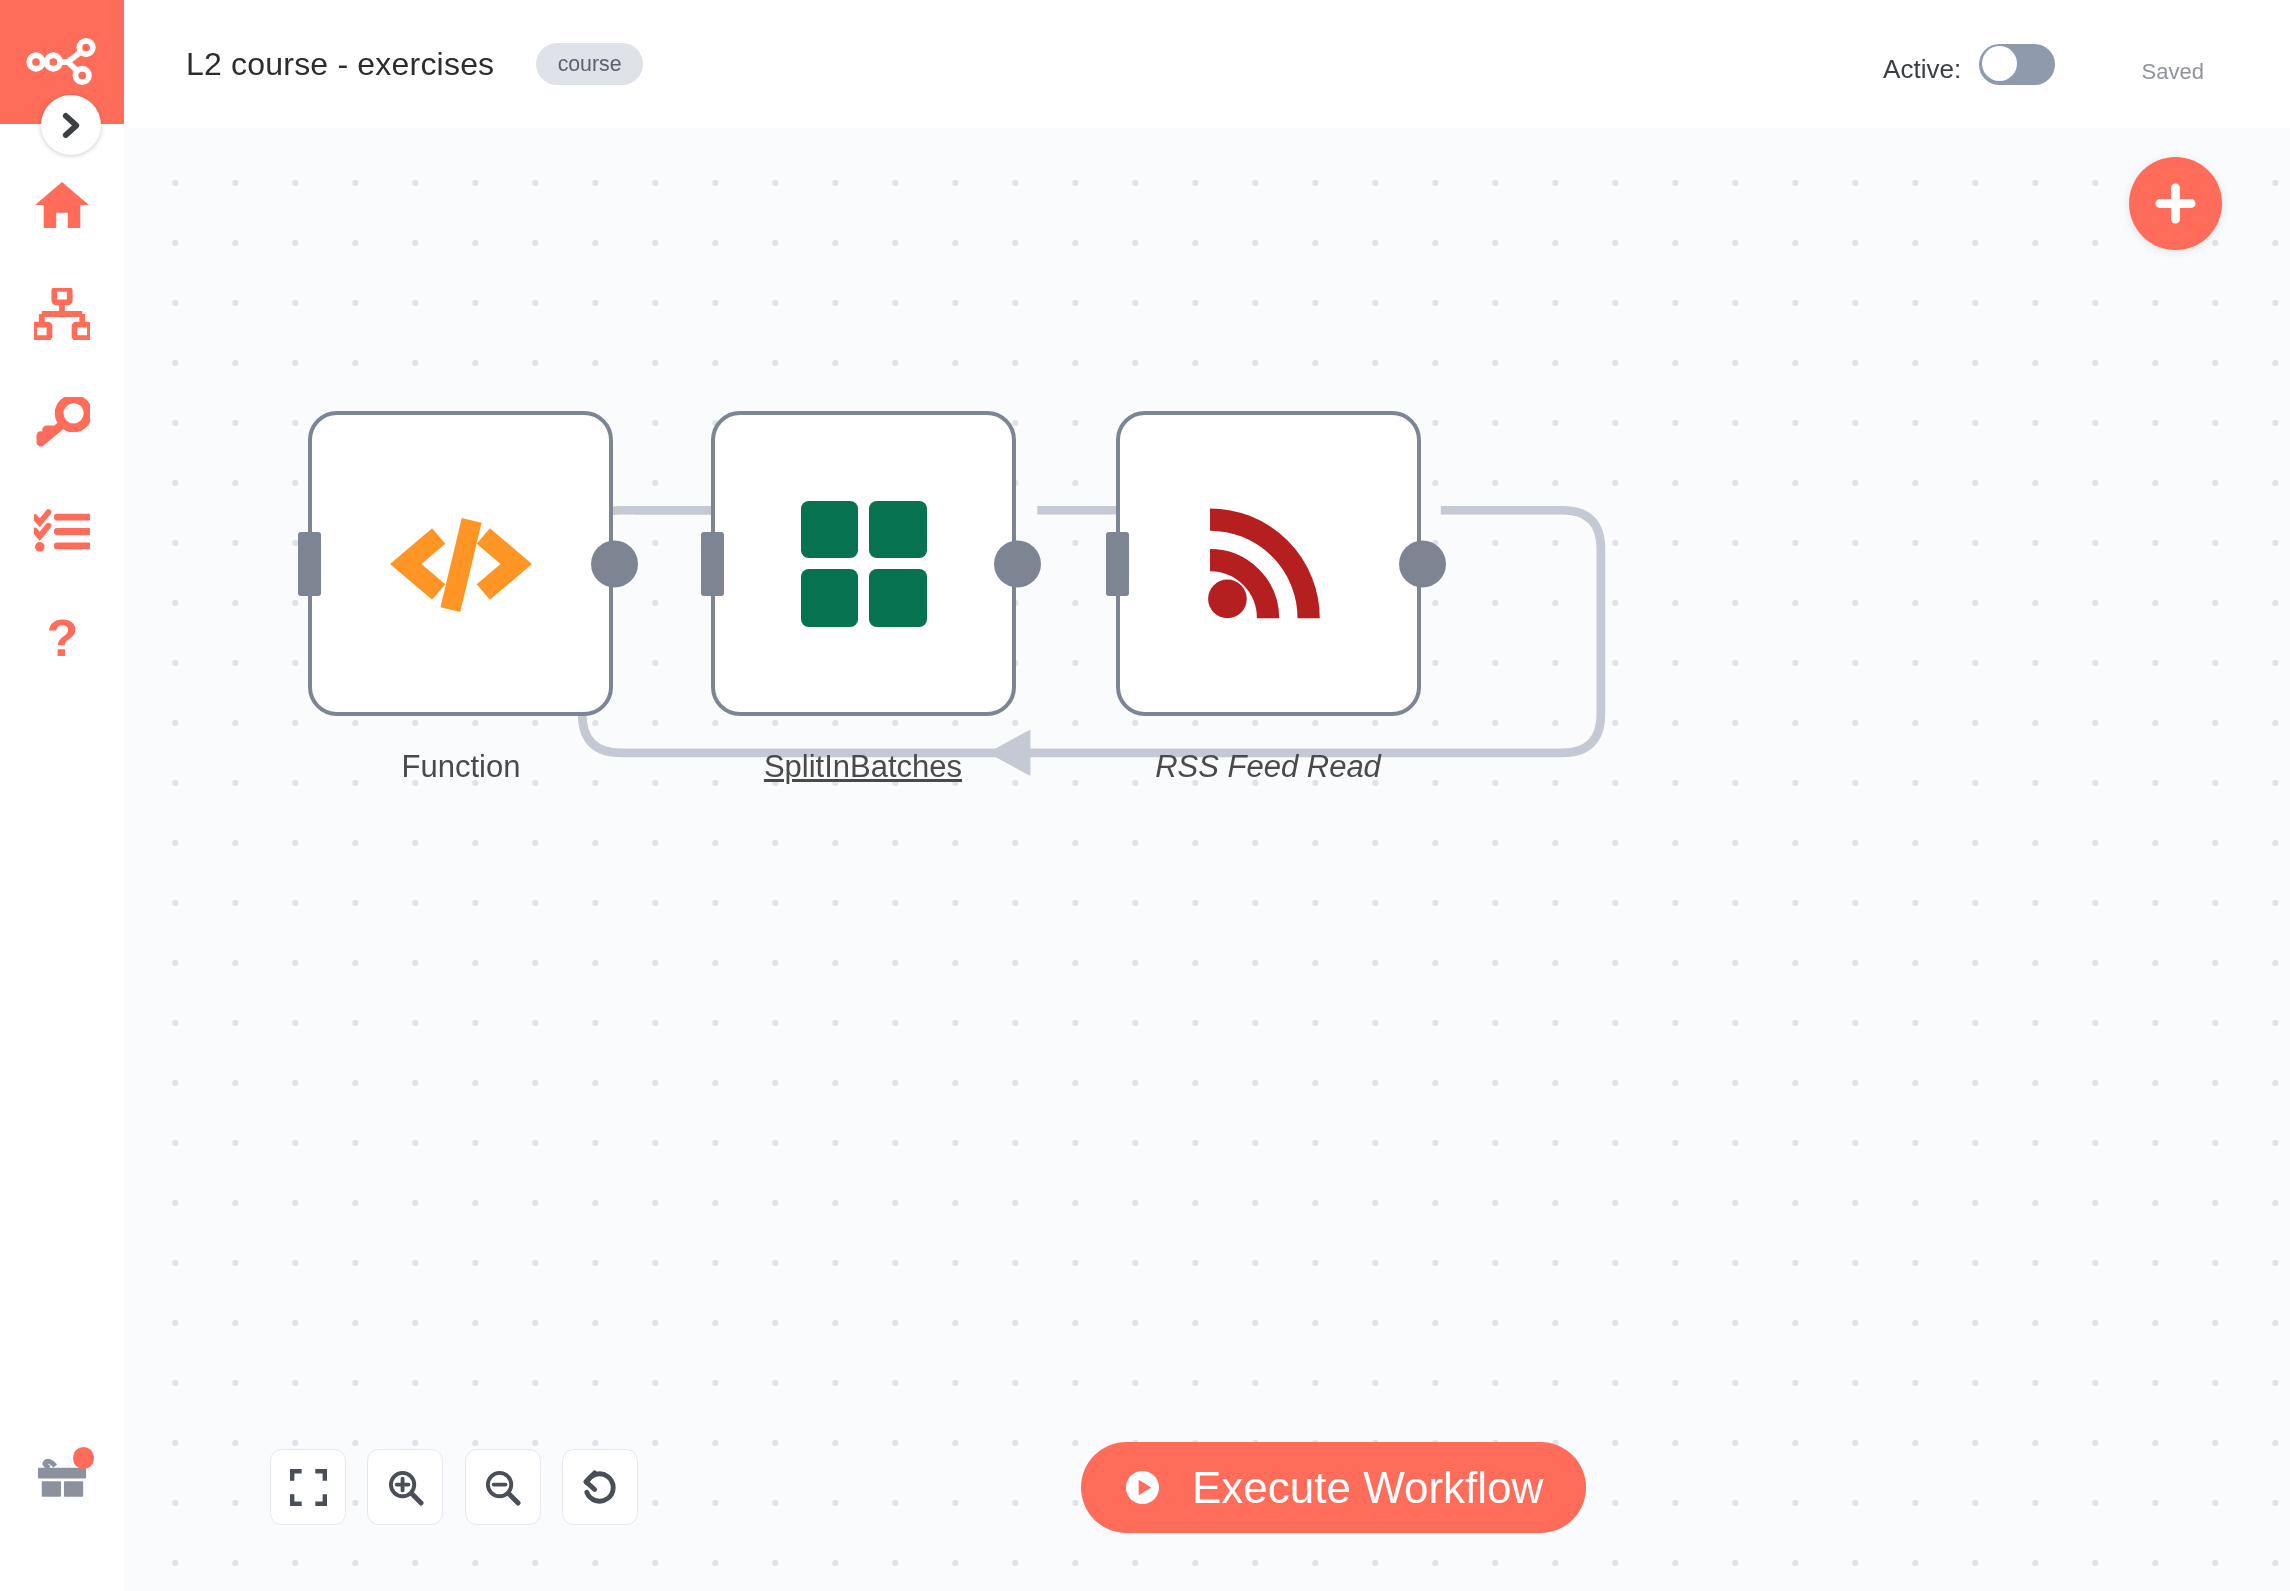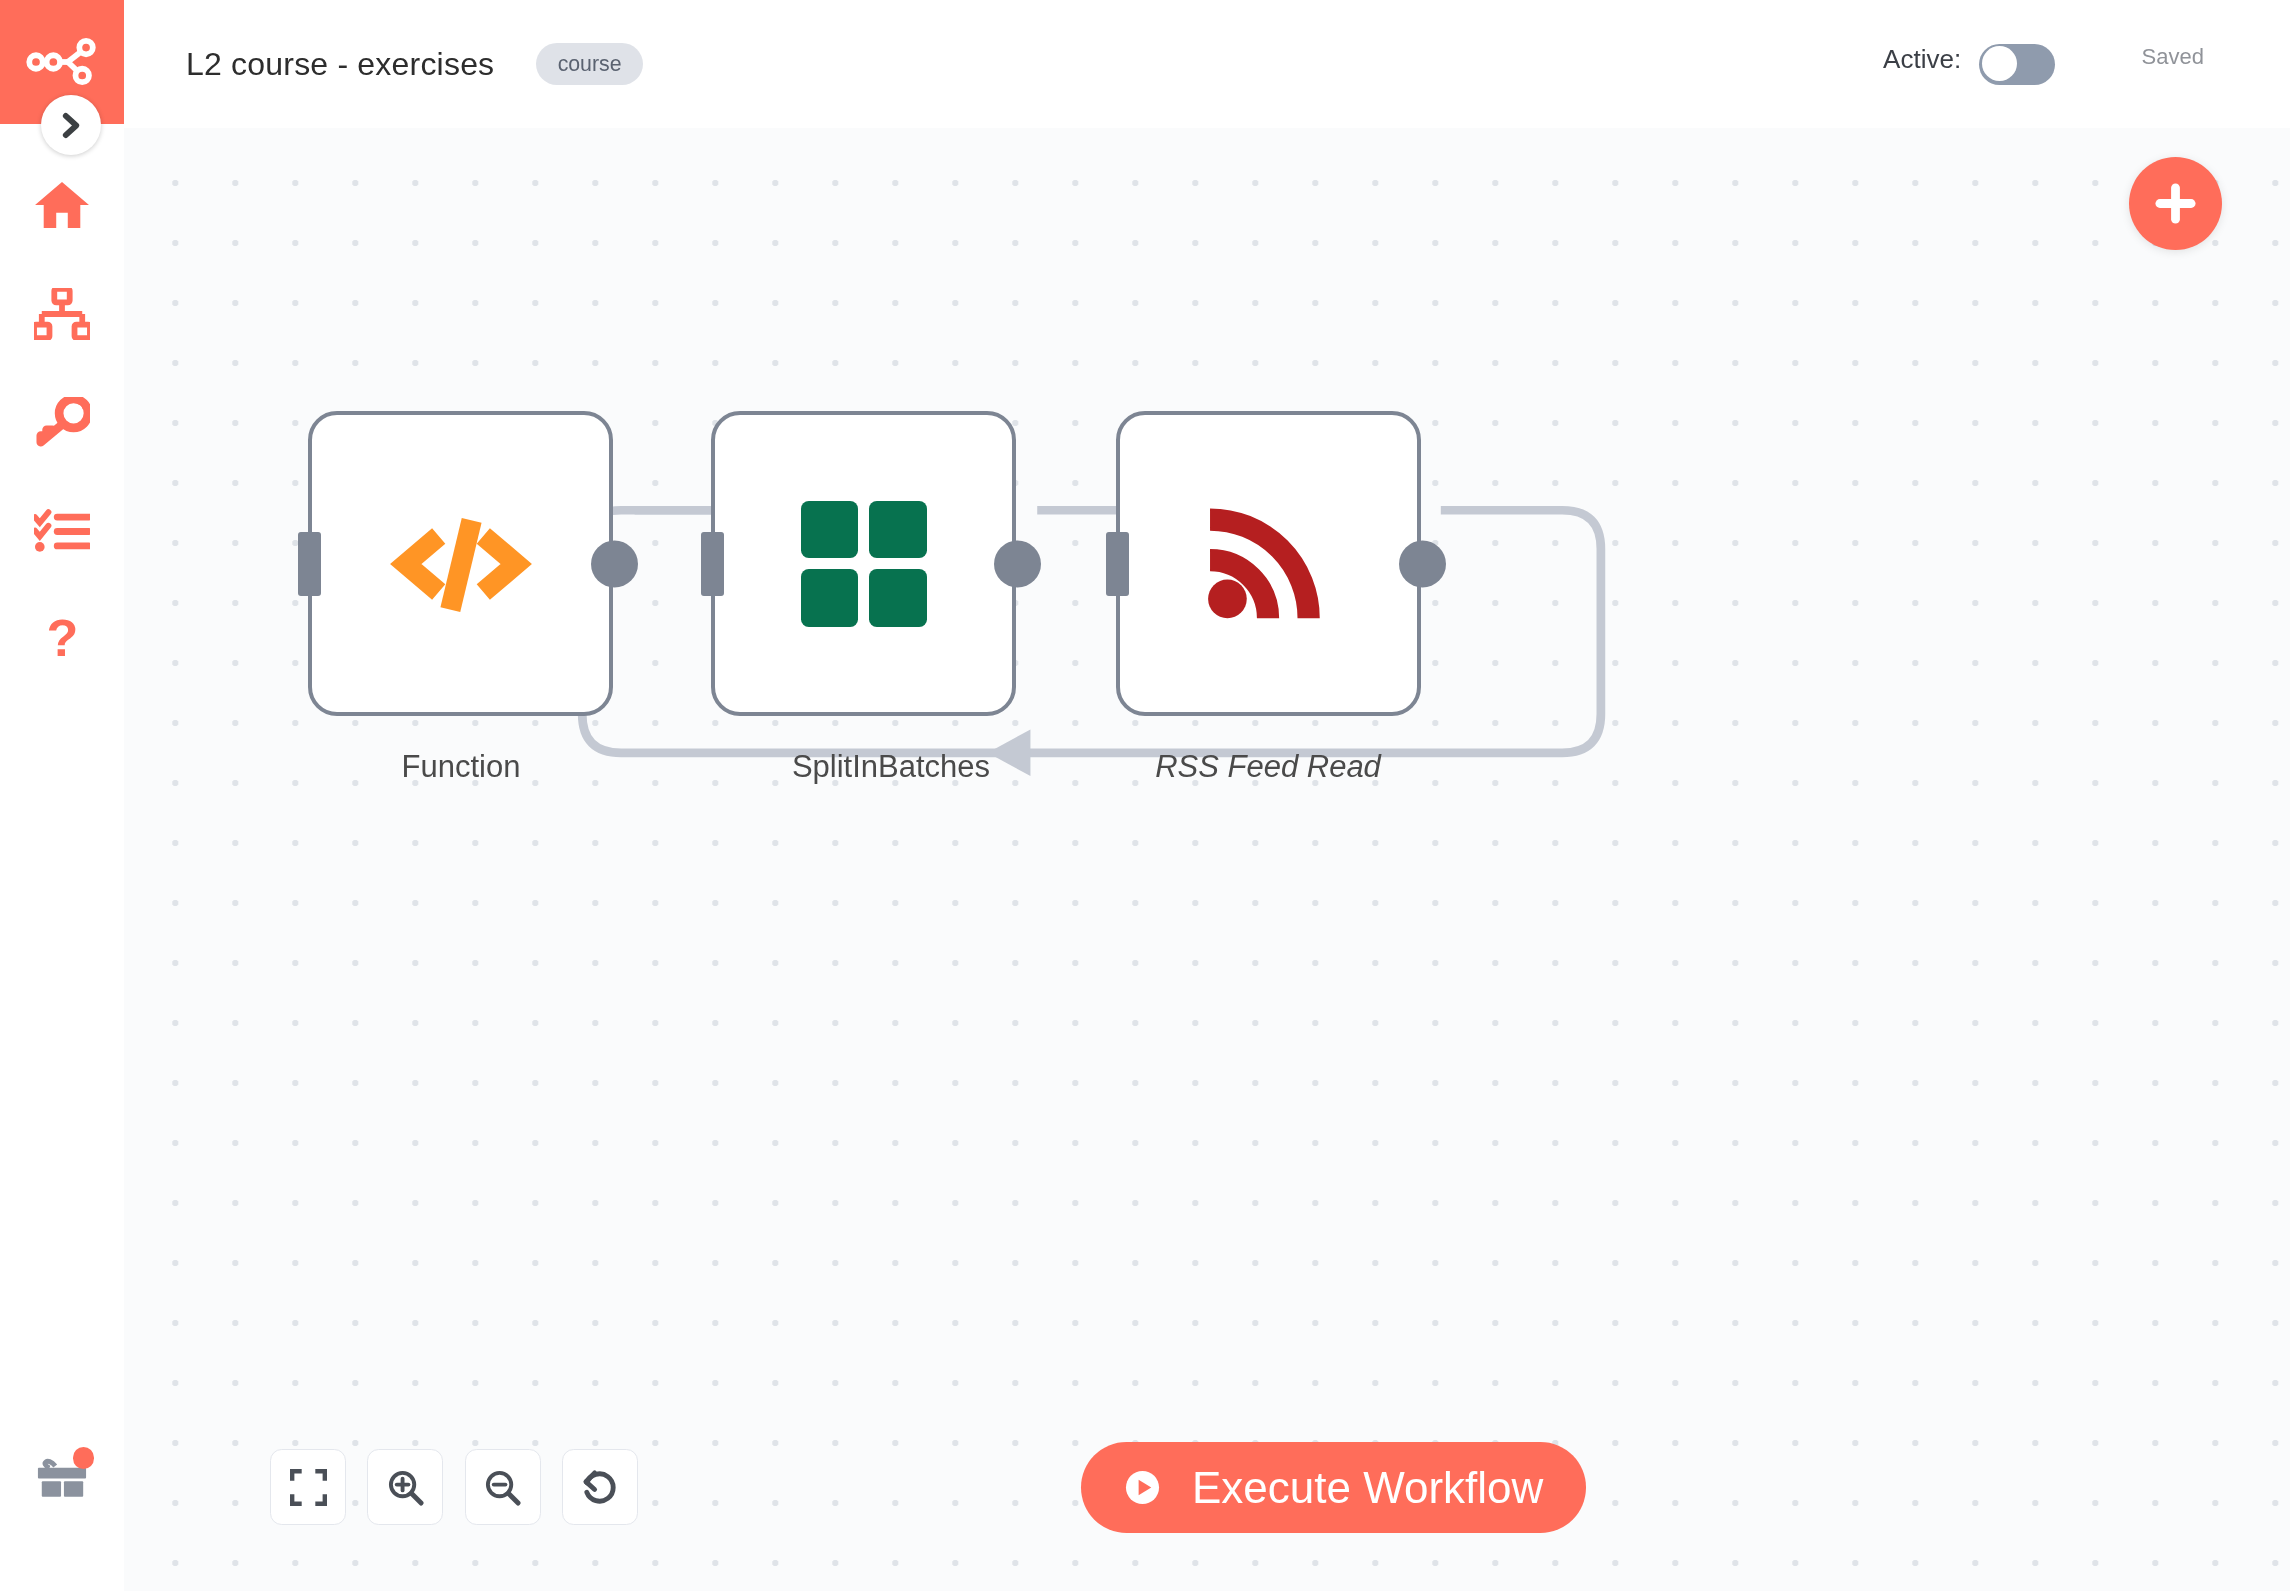--- a/index.html
+++ b/index.html
@@ -90,21 +90,21 @@
     background: #dfe2e8;
     color: #5a6270;
     font-size: 21.3px;
     padding: 8.7px 21.3px;
     border-radius: 21.3px;
     white-space: nowrap;
     cursor: pointer;
   }
   .header-right {
     margin-left: auto;
-    display: flex; align-items: flex-start;
+    display: flex; align-items: flex-end;
     padding-right: 78px;
   }
   .active-label {
     font-size: 26px;
     color: #3b3f46;
     margin-right: 17.5px;
   }
   .toggle {
     width: 76px; height: 41px;
     border-radius: 20.4px;
@@ -354,21 +354,21 @@
     <div class="node" style="left:587px; top:283px;">
       <div class="port-in"></div>
       <div class="grid-icon">
         <i></i>
           <i></i>
           <i></i>
           <i></i>
       </div>
       <div class="port-out"></div>
     </div>
-    <div class="node-label" style="left:539px; top:621px;">SplitInBatches</div>
+    <div class="node-label" style="left:511px; top:621px;text-decoration:underline;">SplitInBatches</div>
 
     <div class="node" style="left:992px; top:283px;">
       <div class="port-in"></div>
       <svg width="126" height="116" viewBox="0 0 130 120">
         <circle cx="22" cy="96" r="20" fill="#b51f20"></circle>
         <path d="M4 56 A 60 60 0 0 1 64 116" fill="none" stroke="#b51f20" stroke-width="23"></path>
         <path d="M4 14 A 102 102 0 0 1 106 116" fill="none" stroke="#b51f20" stroke-width="23"></path>
       </svg>
       <div class="port-out"></div>
     </div>

